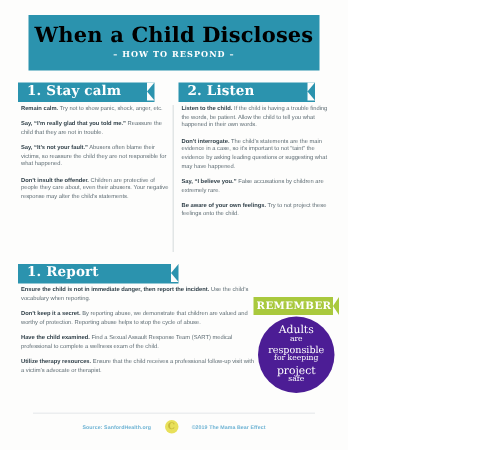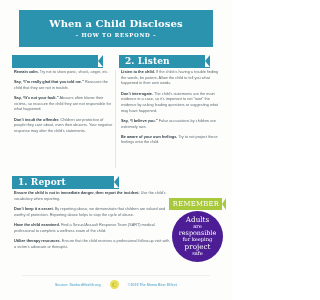--- a/index.html
+++ b/index.html
@@ -15,23 +15,23 @@
     box-sizing:border-box;
   }
 
   
   .header-banner{
     position:absolute;left:19px;top:10px;width:194px;height:37px;
     background:#2b93ae;
     display:flex;flex-direction:column;align-items:center;justify-content:center;
   }
   .header-title{
-    color:#ffffff;
-    font-family:"DejaVu Serif", serif;
-    font-size:10px;font-weight:bold;letter-spacing:.1px;
+    color:#000000;
+    font-family:"DejaVu Serif", serif;
+    font-size:14px;font-weight:bold;letter-spacing:.1px;
     line-height:1;margin:0;white-space:nowrap;
   }
   .header-sub{
     color:#ffffff;
     font-family:"DejaVu Serif", serif;
     font-size:5.4px;font-weight:bold;letter-spacing:.7px;
     margin-top:3.5px;white-space:nowrap;
   }
 
   
@@ -88,21 +88,21 @@
   }
   .report-body .para{font-size:3.85px;line-height:1.5;margin-bottom:4.5px;}
 
   
   .remember-ribbon{
     position:absolute;left:169px;top:198px;width:57px;height:12px;
     background:#a9c93d;
     display:flex;align-items:center;justify-content:center;
   }
   .remember-ribbon .rlabel{
-    color:#ffffff;font-size:6.8px;font-weight:normal;letter-spacing:.3px;
+    color:#ffffff;font-size:6.8px;font-weight:bold;letter-spacing:.3px;
     font-family:"DejaVu Serif", serif;line-height:1;
     padding-right:3px;
   }
   .remember-ribbon .notch{
     position:absolute;right:0;top:0;width:0;height:0;
     border-top:6px solid #fdfdfc;border-bottom:6px solid #fdfdfc;
     border-right:4.5px solid transparent;
   }
   .remember-circle{
     position:absolute;left:172px;top:211px;width:51px;height:51px;
@@ -150,20 +150,21 @@
 <body>
 
 <div class="poster">
 
   <div class="header-banner">
     <div class="header-title">When a Child Discloses</div>
     <div class="header-sub">– HOW TO RESPOND –</div>
   </div>
 
   <div class="ribbon ribbon-1">
+    <span class="rlabel">1. Stay calm</span>
     <span class="notch"></span>
   </div>
 
   <div class="ribbon ribbon-2">
     <span class="rlabel">2. Listen</span>
     <span class="notch"></span>
   </div>
 
   <div class="divider"></div>
 

